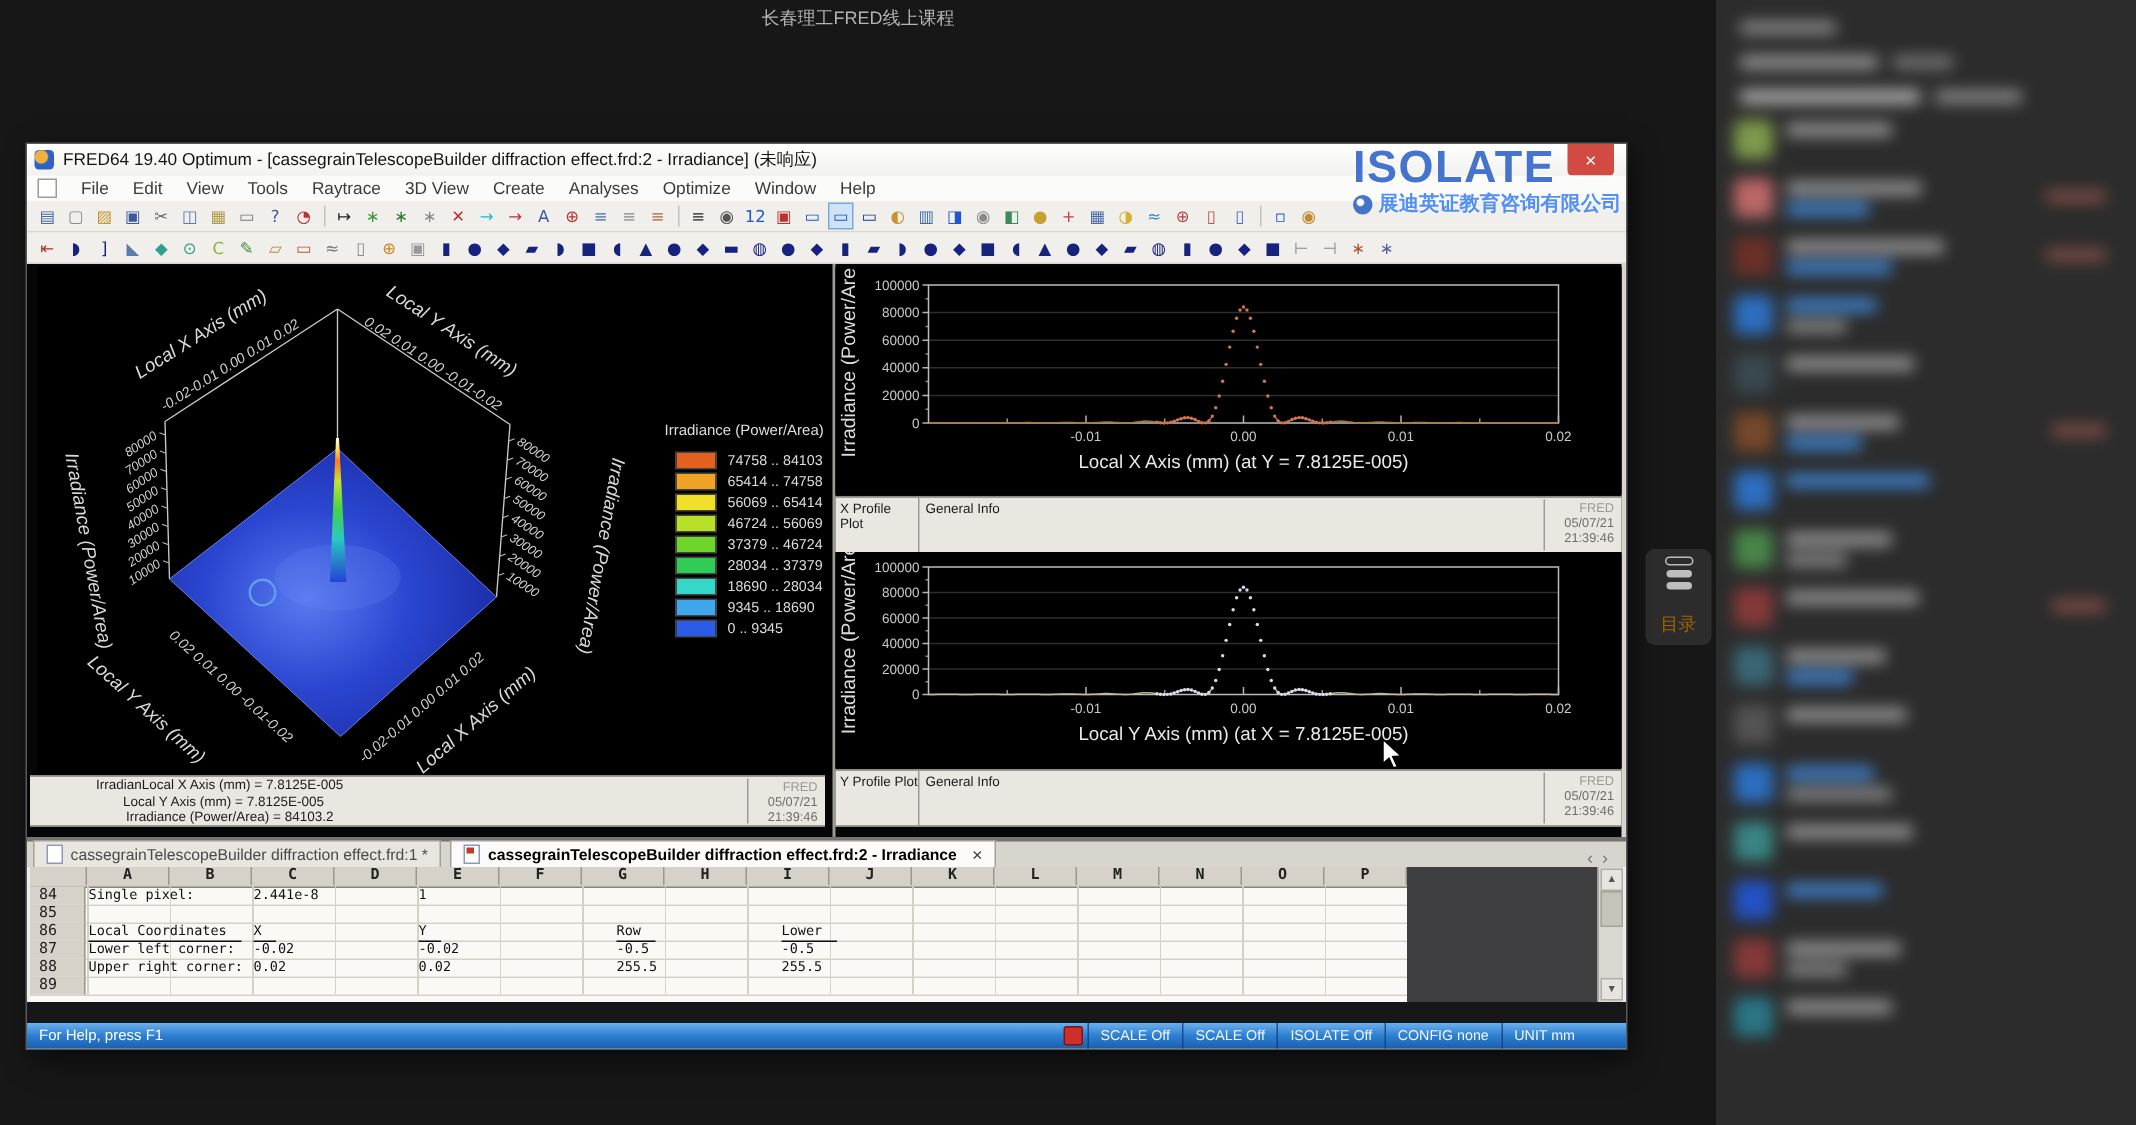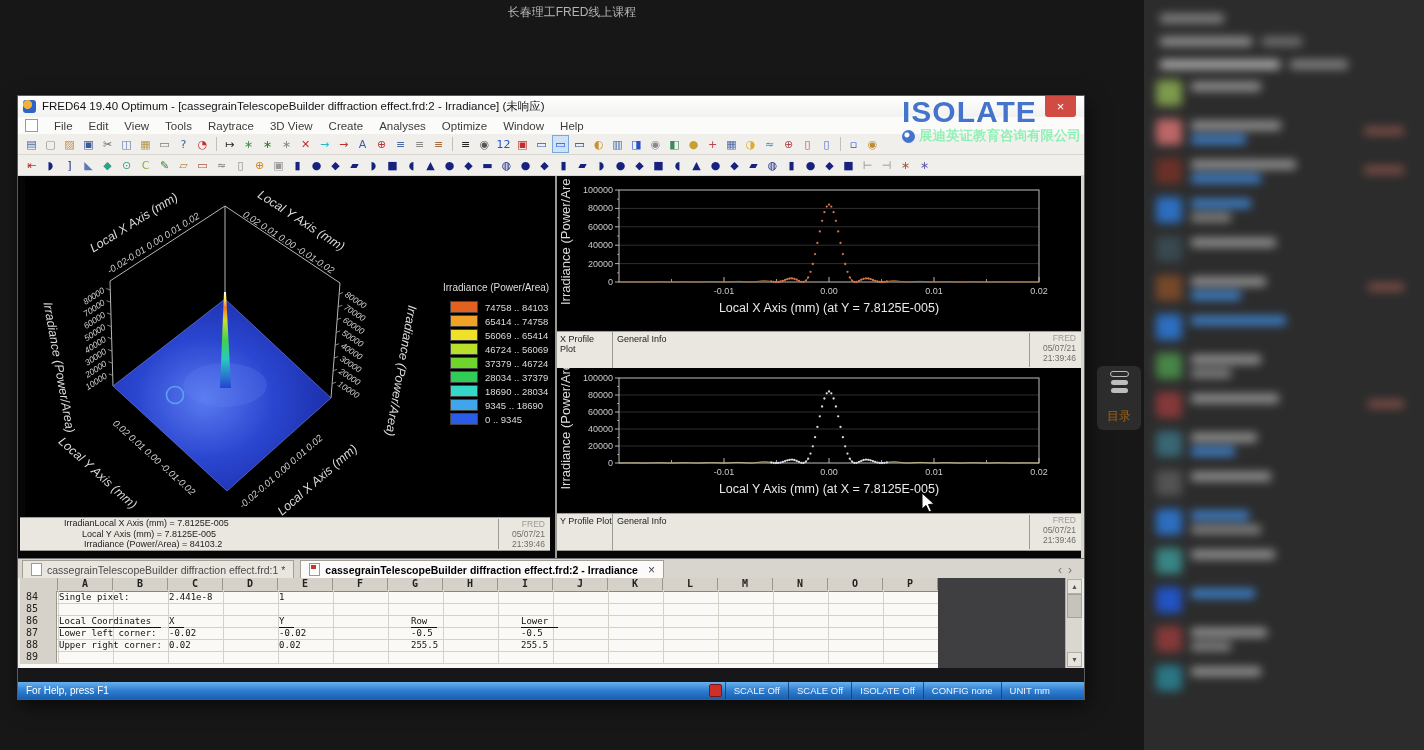--- a/index.html
+++ b/index.html
@@ -67,21 +67,21 @@
   #yinfo-strip{left:539px;top:337px;width:524px;height:36px;}
   #left-info-strip{left:2px;top:341px;width:530px;height:32px;}
   .strip-tab{position:absolute;left:0;top:0;bottom:0;width:56px;border-right:1px solid #9b9b95;padding:2px 0 0 3px;box-sizing:border-box;}
   .strip-info{position:absolute;left:60px;top:2px;}
   .stamp{position:absolute;right:2px;top:1px;width:46px;text-align:right;color:#6e6e68;border-left:1px solid #9b9b95;
          padding-right:3px;line-height:10px;font-size:8.5px;height:calc(100% - 2px);}
   .stamp .b{color:#9a9a93;}
   .li-line{margin-left:44px;line-height:10.5px;white-space:nowrap;}
   .li-line.i2{margin-left:62px;} .li-line.i3{margin-left:64px;}
   
-  #tabbar{position:absolute;left:0;top:462px;width:1066px;height:20px;background:#d8d5ce;border-top:1px solid #737373;
+  #tabbar{position:absolute;left:0;top:462px;width:1066px;height:20px;background:#d8d5ce;border-top:3px solid #737373;
           display:flex;align-items:flex-end;padding-left:4px;box-sizing:border-box;}
   .tab{height:17px;display:flex;align-items:center;padding:0 8px;margin-right:6px;border:1px solid #a39f96;
        border-bottom:none;background:#e9e6e0;font-size:10.5px;color:#4a4a4a;white-space:nowrap;}
   .tab.active{background:#fcfbf9;color:#000;font-weight:bold;}
   .tabico{width:9px;height:11px;background:#fff;border:1px solid #8a9ab8;margin-right:5px;position:relative;}
   .tab.active .tabico::after{content:"";position:absolute;left:1px;top:1px;width:5px;height:4px;background:#c0392b;}
   .tab-close{margin-left:10px;color:#444;font-weight:normal;font-size:12px;}
   .tab-nav{position:absolute;right:6px;top:4px;color:#777;font-size:12px;letter-spacing:6px;}
   
   #sheet{position:absolute;left:2px;top:482px;width:1062px;height:90px;background:#3f3f42;overflow:hidden;}
@@ -109,21 +109,21 @@
   #status-help{padding-left:8px;flex:1;}
   #status-ind{width:11px;height:11px;background:#cf2f2a;border:1px solid #7a1515;border-radius:2px;margin-right:3px;}
   .seg{border-left:1px solid rgba(10,60,110,.75);padding:0 8px;line-height:17px;font-size:9.5px;color:#eef5ff;white-space:nowrap;}
   .seg.empty{width:12px;padding:0;}
   
   #watermark{position:absolute;left:902px;top:98px;width:200px;opacity:.88;filter:blur(.4px);z-index:30;}
   #wm-brand{font-weight:bold;font-size:30px;color:#2d62c8;letter-spacing:1px;line-height:28px;
             text-shadow:0 0 2px #fff,0 0 1px #fff;}
   #wm-co{display:flex;align-items:center;gap:4px;margin-top:1px;}
   #wm-dot{width:13px;height:13px;border-radius:50%;background:radial-gradient(circle at 38% 38%,#ffffff 0 2px,#2d62c8 3px);}
-  #wm-text{font-weight:bold;font-size:13.5px;color:#86efac;text-shadow:0 0 2px #fff;white-space:nowrap;font-family:Liberation Serif, serif;}
+  #wm-text{font-weight:bold;font-size:13.5px;color:#3b82f6;text-shadow:0 0 2px #fff;white-space:nowrap;font-family:Liberation Serif, serif;}
   #cursor{position:absolute;left:921px;top:492px;z-index:50;}
 </style>
 </head>
 <body>
 
 <div id="stage">
 
   <div id="video-title">长春理工FRED线上课程</div>
 
   <div id="win">

